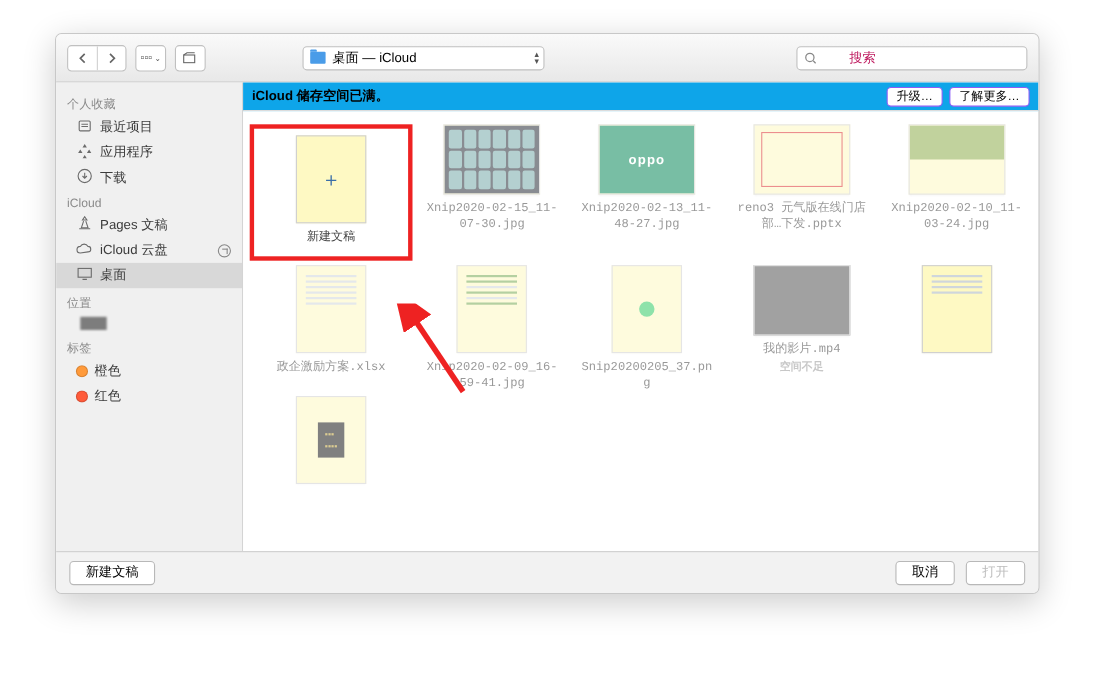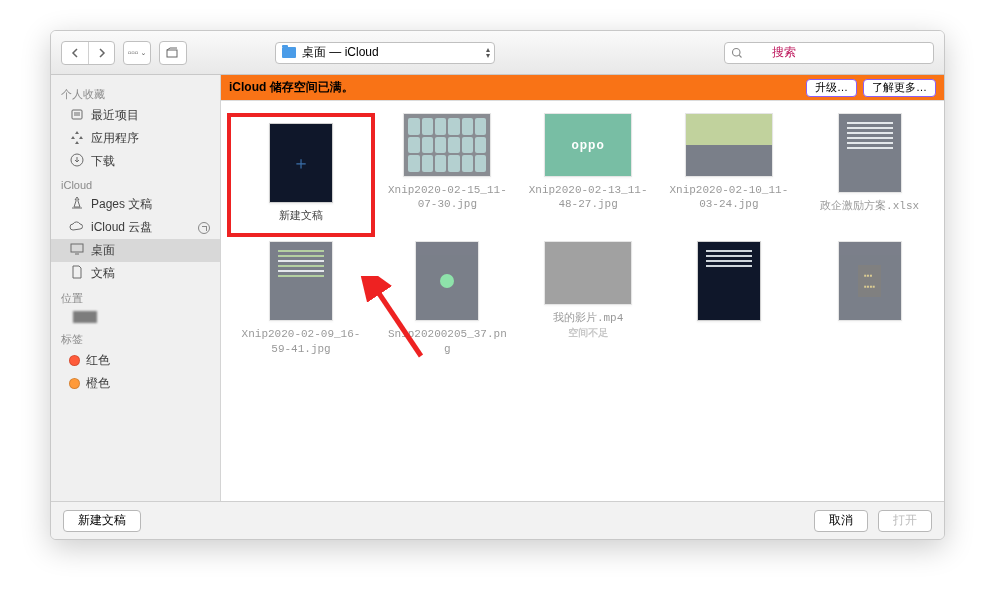--- a/index.html
+++ b/index.html
@@ -42,37 +42,37 @@
   display: flex; align-items: center; gap: 6px; padding: 3px 10px 3px 18px;
   color: #3b3b3b; cursor: default;
 }
 .sb-item.sel { background: #d8d8d8; }
 .sb-item .ico { width: 16px; text-align: center; color: #6b6b6b; }
 .sb-tag-dot { width: 11px; height: 11px; border-radius: 50%; border: 1px solid rgba(0,0,0,.15); }
 .sb-pie { margin-left:auto; width:12px; height:12px; border:1.5px solid #888; border-radius:50%; position:relative; }
 .sb-pie::after{content:"";position:absolute;left:3px;top:3px;width:4px;height:4px;border-top:1.5px solid #888;border-right:1.5px solid #888;}
 .main { flex: 1; display: flex; flex-direction: column; background: #fff; }
 .banner {
-  height: 26px; background: #f97316; border-bottom: 1px solid #dcdcdc;
+  height: 26px; background: #0ea5e9; border-bottom: 1px solid #dcdcdc;
   display: flex; align-items: center; padding: 0 8px; font-size: 12px; gap: 6px;
 }
 .banner .bold { font-weight: 600; }
 .banner .grow { flex: 1; }
 .pill {
   height: 18px; padding: 0 8px; font-size: 11px; background: #fff;
   border: 1px solid #8b5cf6; border-radius: 4px; display: flex; align-items: center; cursor: default;
 }
 .grid {
   flex: 1; overflow: auto; padding: 12px 6px; display: grid;
   grid-template-columns: repeat(5, 1fr); gap: 4px 4px; align-content: start;
 }
 .file { display: flex; flex-direction: column; align-items: center; text-align: center; font-size: 11px; color: #444; }
 .file.dim { opacity: 0.55; }
 .thumb {
-  width: 88px; height: 64px; background: #0f172a; border: 1px solid #d0d0d0; box-shadow: 0 1px 2px rgba(0,0,0,.08);
+  width: 88px; height: 64px; background: #fef9c3; border: 1px solid #d0d0d0; box-shadow: 0 1px 2px rgba(0,0,0,.08);
   display: flex; align-items: center; justify-content: center; font-size: 18px; color: #3a6ea8; position:relative; overflow:hidden;
 }
 .thumb.page { width: 64px; height: 80px; }
 .file .name { margin-top: 6px; width: 120px; line-height: 1.3; word-break: break-all; font-family: Liberation Mono, monospace; }
 .file .sub { color: #9a9a9a; font-size: 10px; font-weight: bold; }
 .hl { border: 4px solid #e22; padding: 6px 10px 10px 10px; }
 .arrow {
   position: absolute; left: 305px; top: 245px; width: 80px; height: 90px; pointer-events: none;
 }
 .footer {
@@ -182,38 +182,32 @@
           <span>iCloud 云盘</span>
           <span class="sb-pie"></span>
         </div>
         <div class="sb-item sel">
           <span class="ico"><svg width="14" height="12" viewBox="0 0 14 12">
               <rect x="1" y="1" width="12" height="8" stroke="#6b6b6b" fill="none"></rect>
               <path d="M5 11h4" stroke="#6b6b6b"></path>
             </svg></span>
           <span>桌面</span>
         </div>
-        <div class="sb-item">
-          <span class="ico"><svg width="12" height="14" viewBox="0 0 12 14">
-              <path d="M2 1h6l2 2v10H2z" stroke="#6b6b6b" fill="none"></path>
-            </svg></span>
-          <span>文稿</span>
-        </div>
         <div class="sb-head">位置</div>
         <div class="sb-item">
           <span class="loc-ico"></span>
         </div>
         <div class="sb-head">标签</div>
+        <div class="sb-item">
+          <span class="sb-tag-dot" style="background:#ff9a3a"></span>
+          <span>橙色</span>
+        </div>
         <div class="sb-item">
           <span class="sb-tag-dot" style="background:#ff5b3a"></span>
           <span>红色</span>
-        </div>
-        <div class="sb-item">
-          <span class="sb-tag-dot" style="background:#ff9a3a"></span>
-          <span>橙色</span>
         </div>
       </div>
 
     <div class="main">
       <div class="banner">
         <span class="bold">iCloud 储存空间已满。</span>
         <span class="grow"></span>
         <div class="pill">升级…</div>
         <div class="pill">了解更多…</div>
       </div>
@@ -245,20 +239,26 @@
                 <i></i>
               </div>
             </div>
             <div class="name">Xnip2020-02-15_11-07-30.jpg</div>
           </div>
           <div class="file dim">
             <div class="thumb">
               <div class="oppo">oppo</div>
             </div>
             <div class="name">Xnip2020-02-13_11-48-27.jpg</div>
+          </div>
+          <div class="file dim">
+            <div class="thumb">
+              <div style="position:absolute;inset:6px;border:1px solid #d33"></div>
+            </div>
+            <div class="name">reno3 元气版在线门店部…下发.pptx</div>
           </div>
           <div class="file dim">
             <div class="thumb" style="align-items:flex-start">
               <div class="greenblk"></div>
             </div>
             <div class="name">Xnip2020-02-10_11-03-24.jpg</div>
           </div>
           <div class="file dim">
             <div class="thumb page">
               <div class="doclines">

